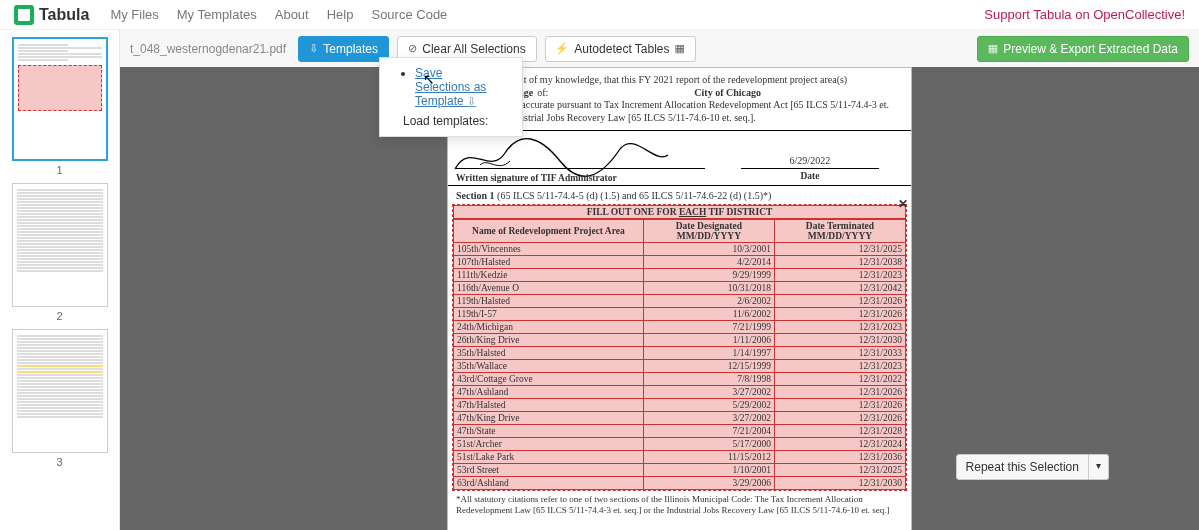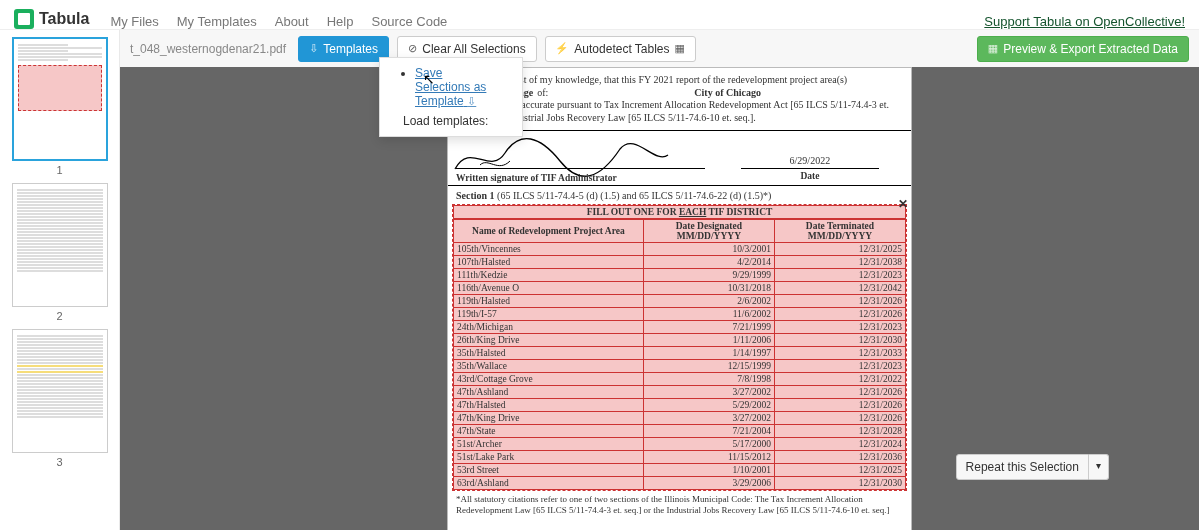--- a/index.html
+++ b/index.html
@@ -1,27 +1,27 @@
 <!DOCTYPE html>
 <html><head>
 <meta charset="utf-8">
 <style>
 * { box-sizing: border-box; margin: 0; padding: 0; }
 body { font-family: "Helvetica Neue", Arial, sans-serif; font-size: 13px; color: #333; background: #fff; width: 1199px; height: 530px; overflow: hidden; position: relative; }
 a { color: #337ab7; text-decoration: none; }
 
 
-.navbar { height: 30px; background: #fff; border-bottom: 1px solid #eee; display: flex; align-items: flex-end; padding: 0 14px; font-size: 13px; color: #777; }
+.navbar { height: 30px; background: #fff; border-bottom: 1px solid #eee; display: flex; align-items: center; padding: 0 14px; font-size: 13px; color: #777; }
 .brand { display: flex; align-items: center; margin-right: 12px; }
 .brand-logo { width: 20px; height: 20px; background: #1aaf5d; border-radius: 3px; position: relative; margin-right: 5px; }
 .brand-logo::before { content:""; position:absolute; left:4px; top:4px; width:12px; height:12px; background:#fff; border-radius:1px; }
 .brand-name { color:#333; font-weight:700; font-size:16px; }
 .nav-link { margin: 0 9px; color:#777; cursor:pointer; }
 .nav-spacer { flex:1; }
-.support { color:#14532d; cursor:pointer;text-decoration:underline; }
+.support { color:#be185d; cursor:pointer; }
 
 
 .main { display:flex; height:calc(530px - 30px); }
 .sidebar { width:120px; background:#fff; border-right:1px solid #e9e9e9; position:relative; overflow:hidden; }
 .work { flex:1; background:#bef264; position:relative; display:flex; flex-direction:column;}
 
 .toolbar { height:37px; background:#f7f7f7; border-bottom:0px solid #ddd; display:flex; align-items:center; padding:0 10px; gap:8px; }
 .filename-crumb { color:#888; font-size:12px; margin-right:4px; }
 .btn { display:inline-flex; align-items:center; gap:5px; font-size:12px; padding:5px 10px; border-radius:3px; border:1px solid #ccc; background:#fff; color:#333; cursor:pointer; white-space:nowrap; }
 .btn-primary-active { background:#2196d6; border-color:#2196d6; color:#fff; }

